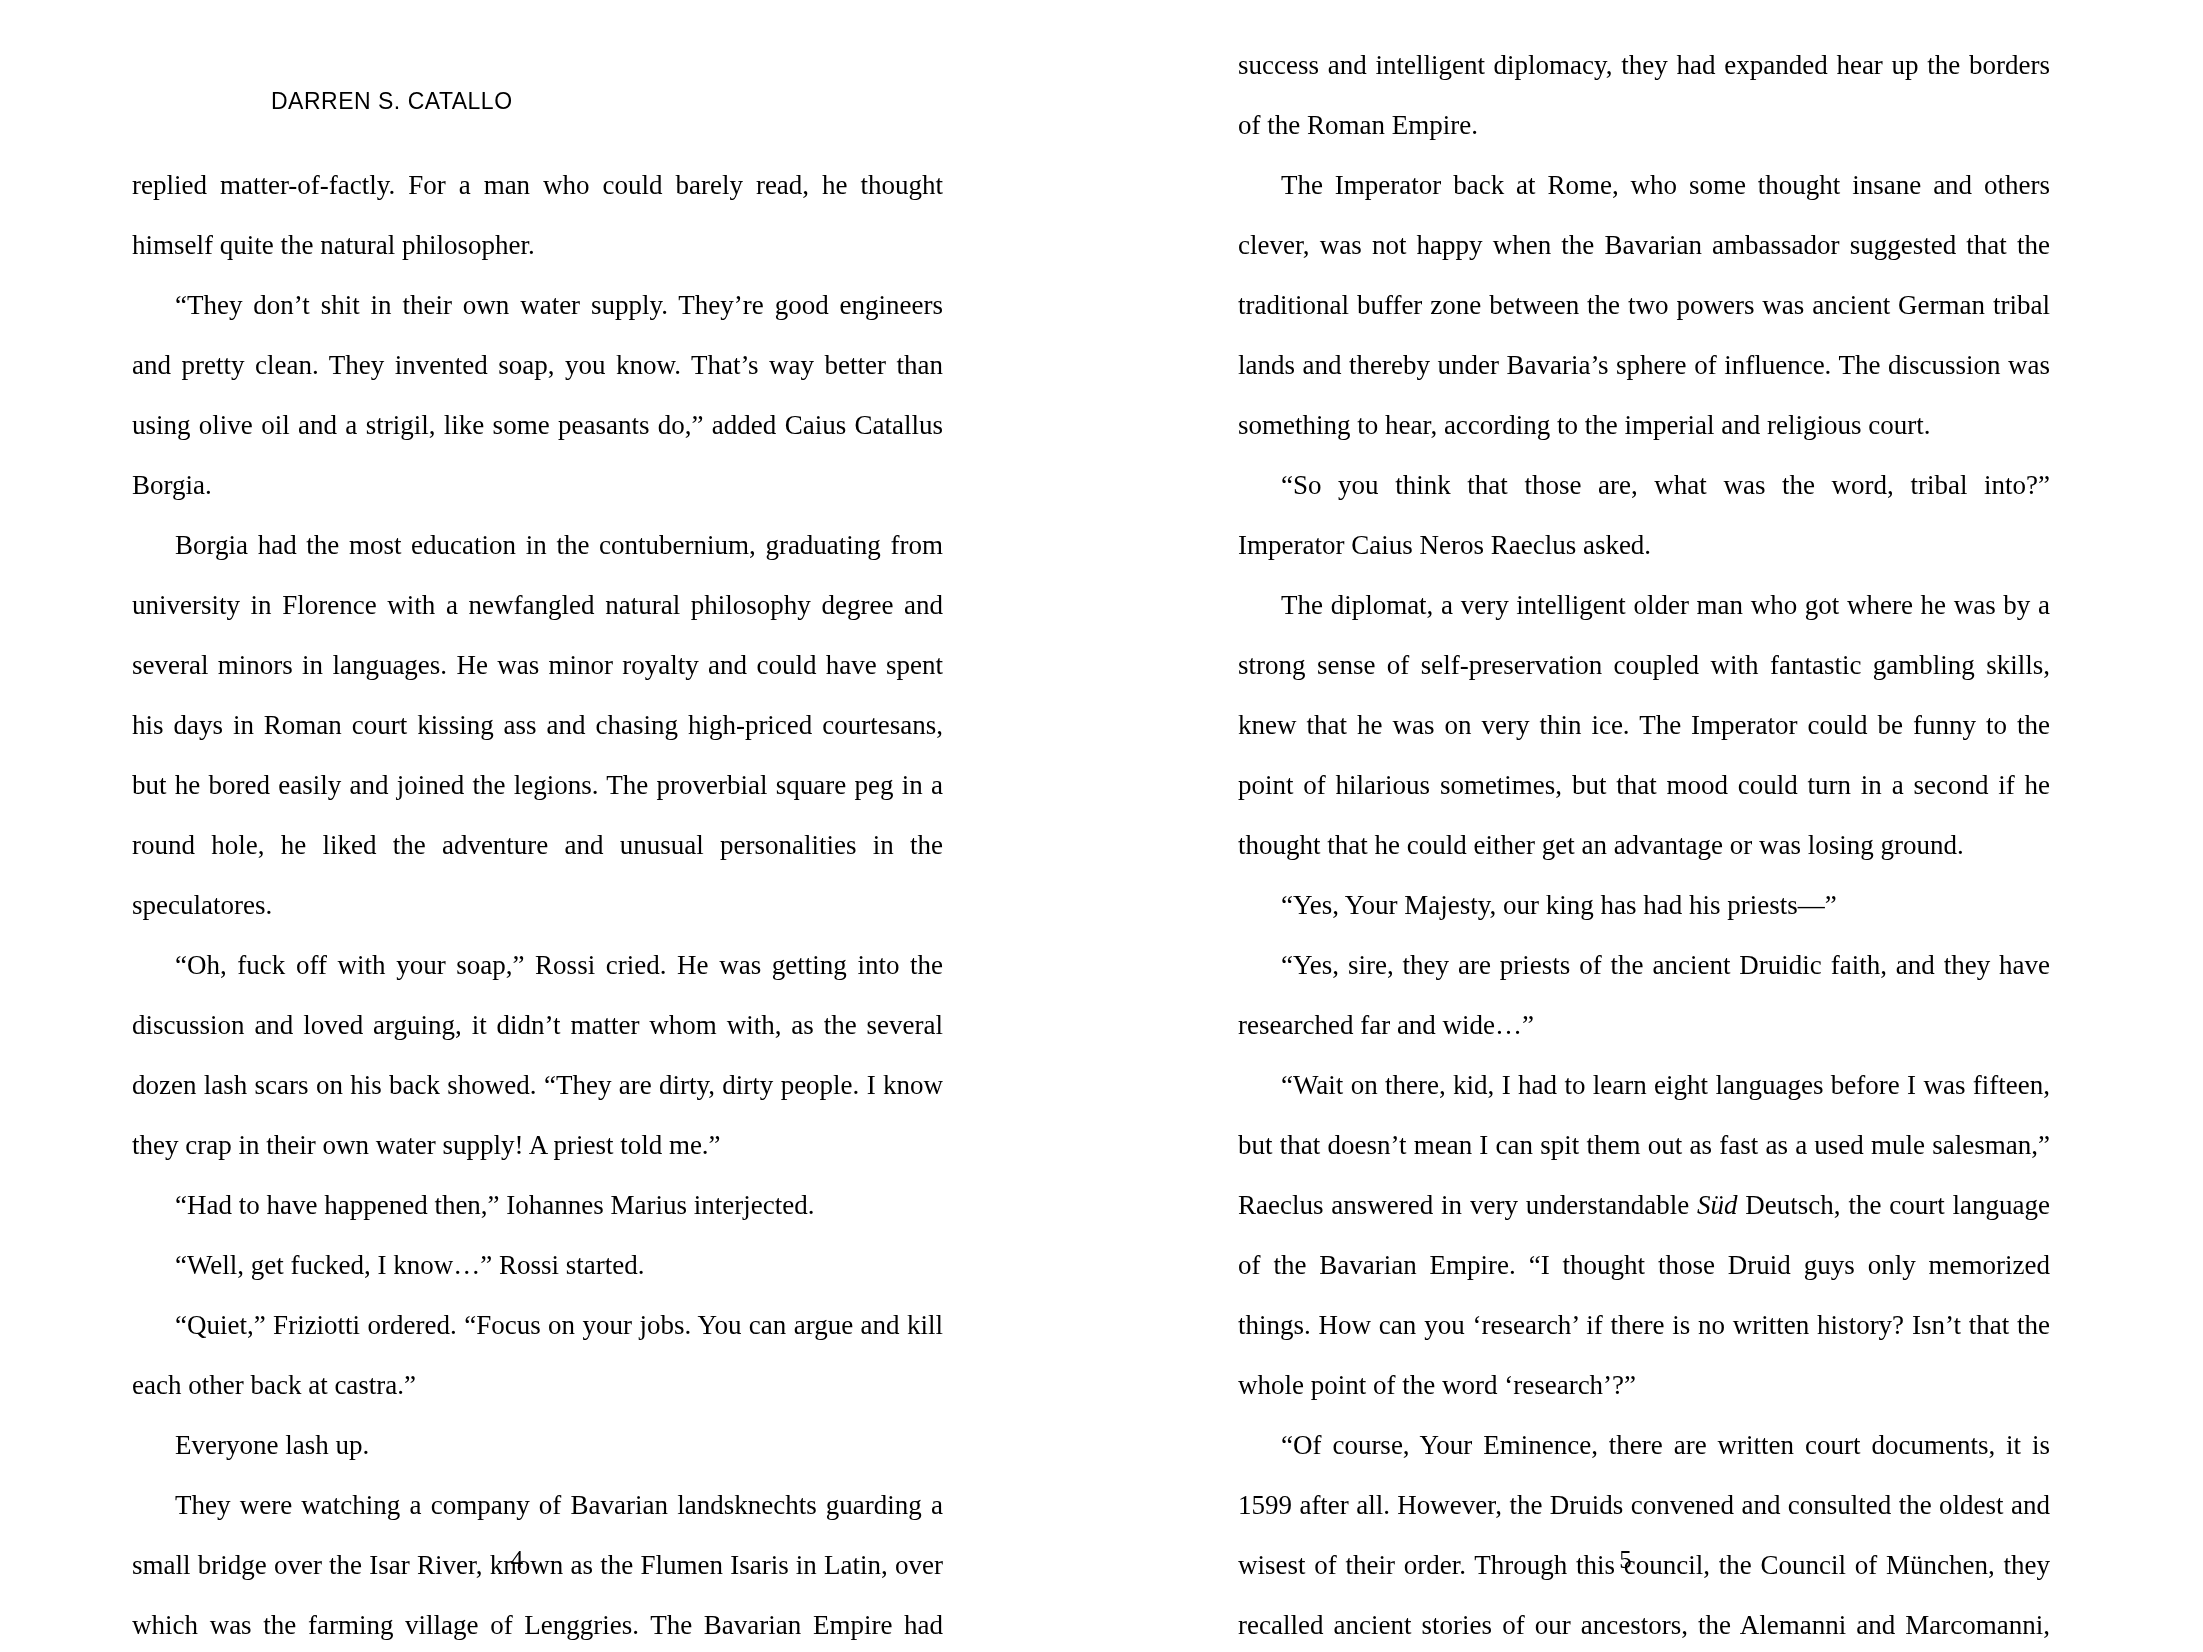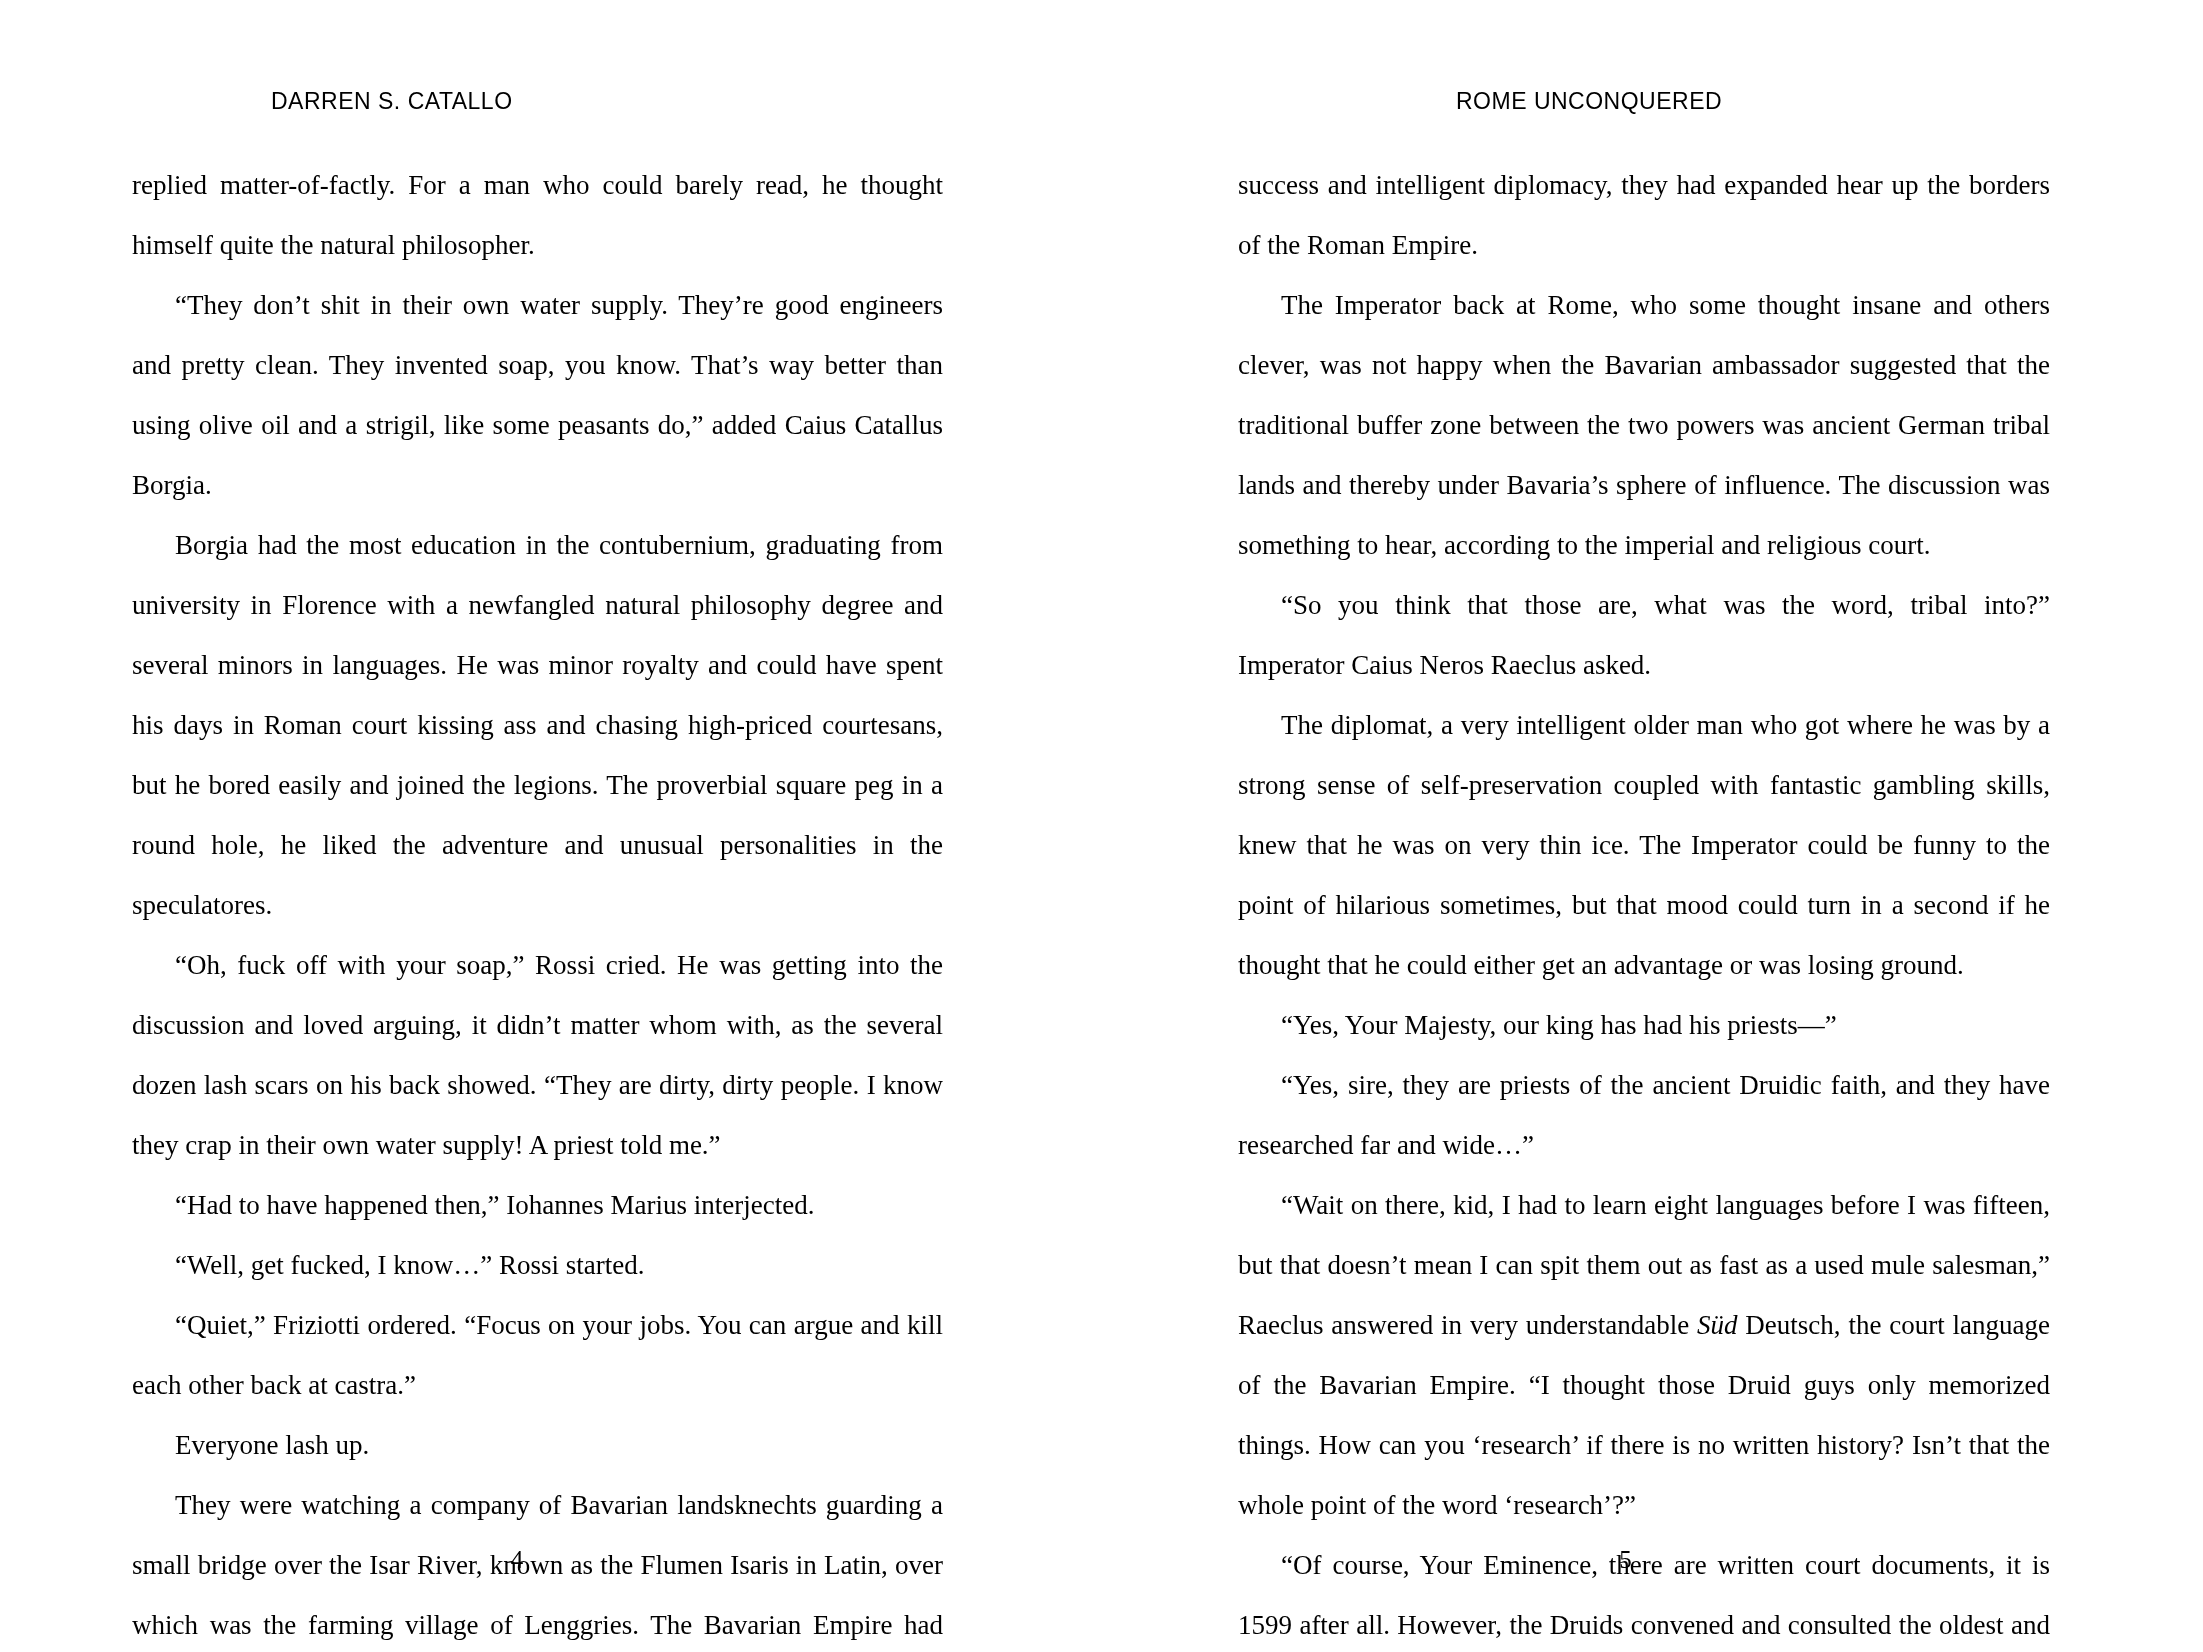--- a/index.html
+++ b/index.html
@@ -112,21 +112,20 @@
         <p class="indent">“Had to have happened then,” Iohannes Marius interjected.</p>
         <p class="indent">“Well, get fucked, I know…” Rossi started.</p>
         <p class="indent">“Quiet,” Friziotti ordered. “Focus on your jobs. You can argue and kill each other back at castra.”</p>
         <p class="indent">Everyone lash up.</p>
         <p class="indent">They were watching a company of Bavarian landsknechts guarding a small bridge over the Isar River, known as the Flumen Isaris in Latin, over which was the farming village of Lenggries. The Bavarian Empire had expanded to the edge of the Alps and now butted up to the Roman province of Raetia. With their increasingly professional and effective army, they had pushed back the Hungarians, Saxons, the Frankish Empire, and even managed to defeat one of the Mongol hordes that the Golden Khan sends west every generation or so. With thirty-odd years of steady battlefield</p>
       </div>
     <div class="folio">4</div>
   </div>
 
   <div class="page page-right">
-    <div class="running-head">ROME UNCONQUERED</div>
     <div class="textblock">
         <p class="">success and intelligent diplomacy, they had expanded hear up the borders of the Roman Empire.</p>
         <p class="indent">The Imperator back at Rome, who some thought insane and others clever, was not happy when the Bavarian ambassador suggested that the traditional buffer zone between the two powers was ancient German tribal lands and thereby under Bavaria’s sphere of influence. The discussion was something to hear, according to the imperial and religious court.</p>
         <p class="indent">“So you think that those are, what was the word, tribal into?” Imperator Caius Neros Raeclus asked.</p>
         <p class="indent">The diplomat, a very intelligent older man who got where he was by a strong sense of self-preservation coupled with fantastic gambling skills, knew that he was on very thin ice. The Imperator could be funny to the point of hilarious sometimes, but that mood could turn in a second if he thought that he could either get an advantage or was losing ground.</p>
         <p class="indent">“Yes, Your Majesty, our king has had his priests—”</p>
         <p class="indent">“Yes, sire, they are priests of the ancient Druidic faith, and they have researched far and wide…”</p>
         <p class="indent">“Wait on there, kid, I had to learn eight languages before I was fifteen, but that doesn’t mean I can spit them out as fast as a used mule salesman,” Raeclus answered in very understandable <em>Süd</em> Deutsch, the court language of the Bavarian Empire. “I thought those Druid guys only memorized things. How can you ‘research’ if there is no written history? Isn’t that the whole point of the word ‘research’?”</p>
         <p class="indent">“Of course, Your Eminence, there are written court documents, it is 1599 after all. However, the Druids convened and consulted the oldest and wisest of their order. Through this council, the Council of München, they recalled ancient stories of our ancestors, the Alemanni and Marcomanni, who recorded settling in this area. Thus, we have territorial claim, according to my benevolent and wise king and his advisors. Consequently, he begs respectfully that you acknowledge the claim, along with enjoying the twenty thousand florins as an appreciation for you continued</p>
       </div>

